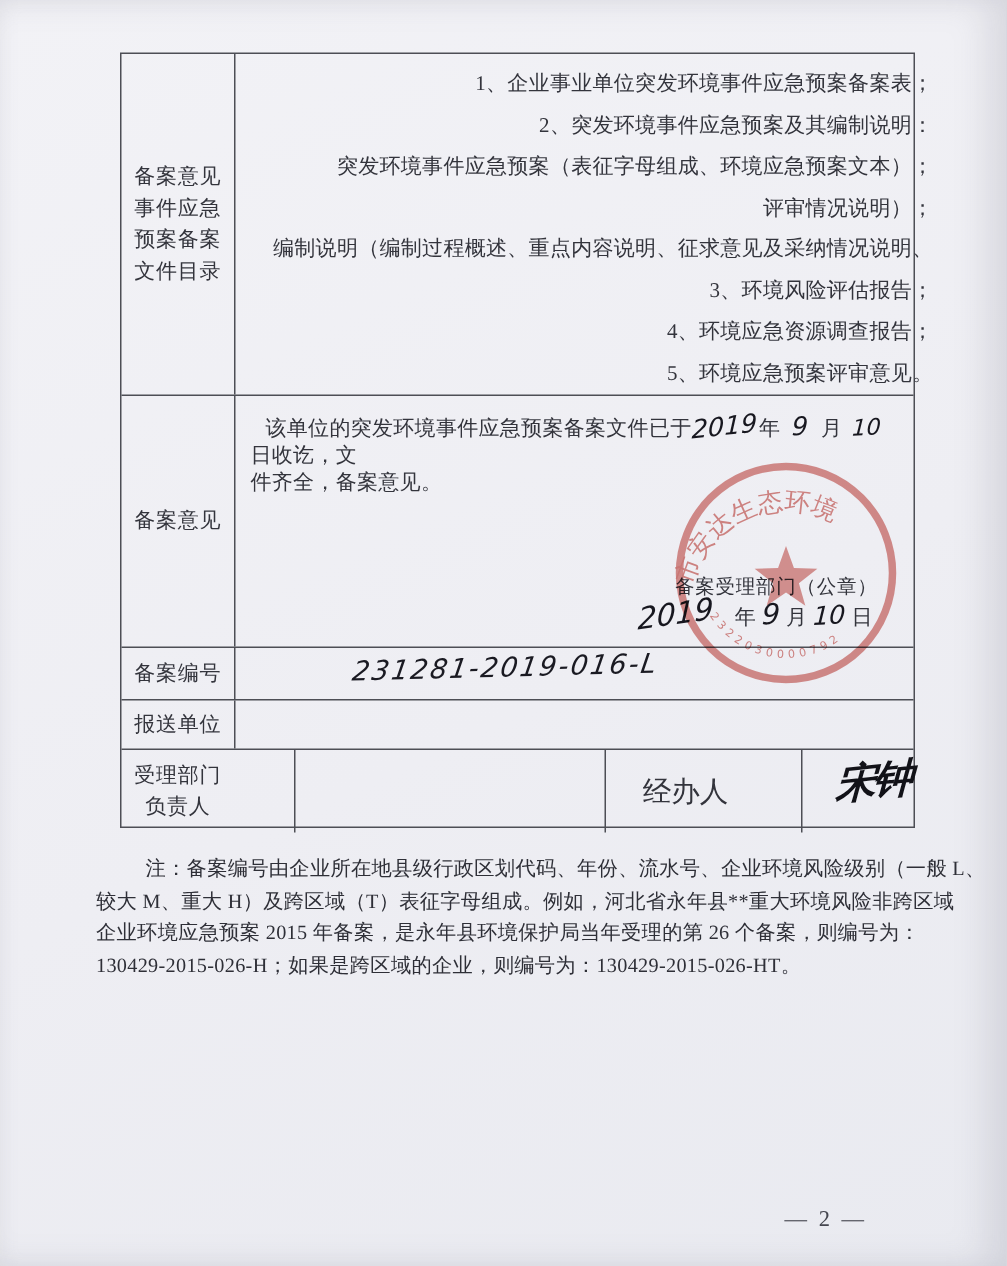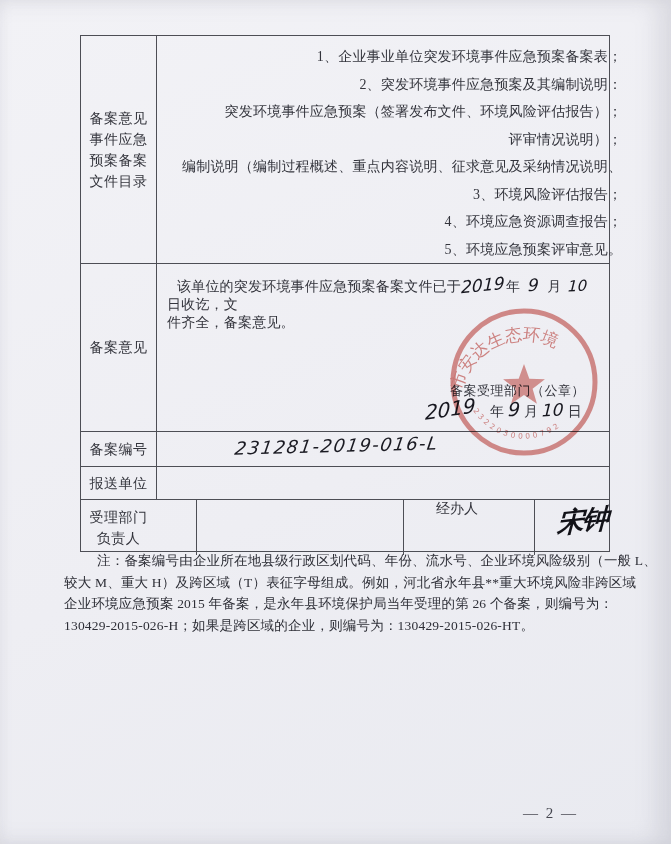--- a/index.html
+++ b/index.html
@@ -50,30 +50,30 @@
   .date-line{position:absolute;left:268px;top:133px;font-size:14px;white-space:nowrap;}
   .date-line .hw-y{font-size:20px;transform:rotate(-8deg) skewX(-10deg);margin-right:14px;}
   .date-line .hw-m{font-size:19px;margin:0 4px;}
   .date-line .hw-d{font-size:17px;margin:0 4px;}
   .filingno-hw{
     position:absolute;left:78px;top:3px;font-size:18px;letter-spacing:1.5px;
     font-family:"DejaVu Sans",sans-serif;font-style:italic;color:#1a1a22;
     transform:rotate(-1.5deg) skewX(-10deg);white-space:nowrap;
   }
   .cell-mid{width:167px;flex:0 0 167px;}
-  .cell-handler{width:91px;flex:0 0 91px;display:flex;justify-content:center;font-size:14px;padding-left:16px;}
+  .cell-handler{width:91px;flex:0 0 91px;display:flex;align-items:center;justify-content:center;font-size:19px;padding-left:16px;}
   .cell-sign{flex:1;}
   .signature{
     position:absolute;left:22px;top:3px;font-size:27px;color:#121218;
     font-family:"DejaVu Sans",sans-serif;font-style:italic;font-weight:bold;
     transform:rotate(-6deg) skewX(-8deg);z-index:6;letter-spacing:-2px;
   }
   .seal{position:absolute;left:438px;top:296px;width:172px;height:172px;z-index:5;
         opacity:.74;mix-blend-mode:multiply;pointer-events:none;}
-  .note{position:absolute;left:64px;top:550px;width:546px;font-size:13.5px;line-height:21.5px;
+  .note{position:absolute;left:64px;top:568px;width:546px;font-size:13.5px;line-height:21.5px;
         color:#2e2f37;letter-spacing:.2px;}
   .note .nline{white-space:nowrap;}
   .note .nline.first{text-indent:33px;}
   .pageno{position:absolute;left:523px;top:805px;font-size:15px;letter-spacing:2px;color:#45464f;}
 </style>
 </head>
 <body>
 
 <div class="page">
 
@@ -83,21 +83,21 @@
       <div class="tcell label-cell">
         <div>备案意见</div>
         <div>事件应急</div>
         <div>预案备案</div>
         <div>文件目录</div>
       </div>
       <div class="tcell content-cell">
         <div class="dir-list">
           <div class="dir-item">1、企业事业单位突发环境事件应急预案备案表；</div>
           <div class="dir-item">2、突发环境事件应急预案及其编制说明：</div>
-          <div class="dir-item ind">突发环境事件应急预案（签署发布文件、环境风险评估报告）；</div>
+          <div class="dir-item ind">突发环境事件应急预案（表征字母组成、环境应急预案文本）；</div>
           <div class="dir-item ind">评审情况说明）；</div>
           <div class="dir-item ind">编制说明（编制过程概述、重点内容说明、征求意见及采纳情况说明、</div>
           <div class="dir-item">3、环境风险评估报告；</div>
           <div class="dir-item">4、环境应急资源调查报告；</div>
           <div class="dir-item">5、环境应急预案评审意见。</div>
         </div>
       </div>
     </div>
 
     <div class="trow r2">

